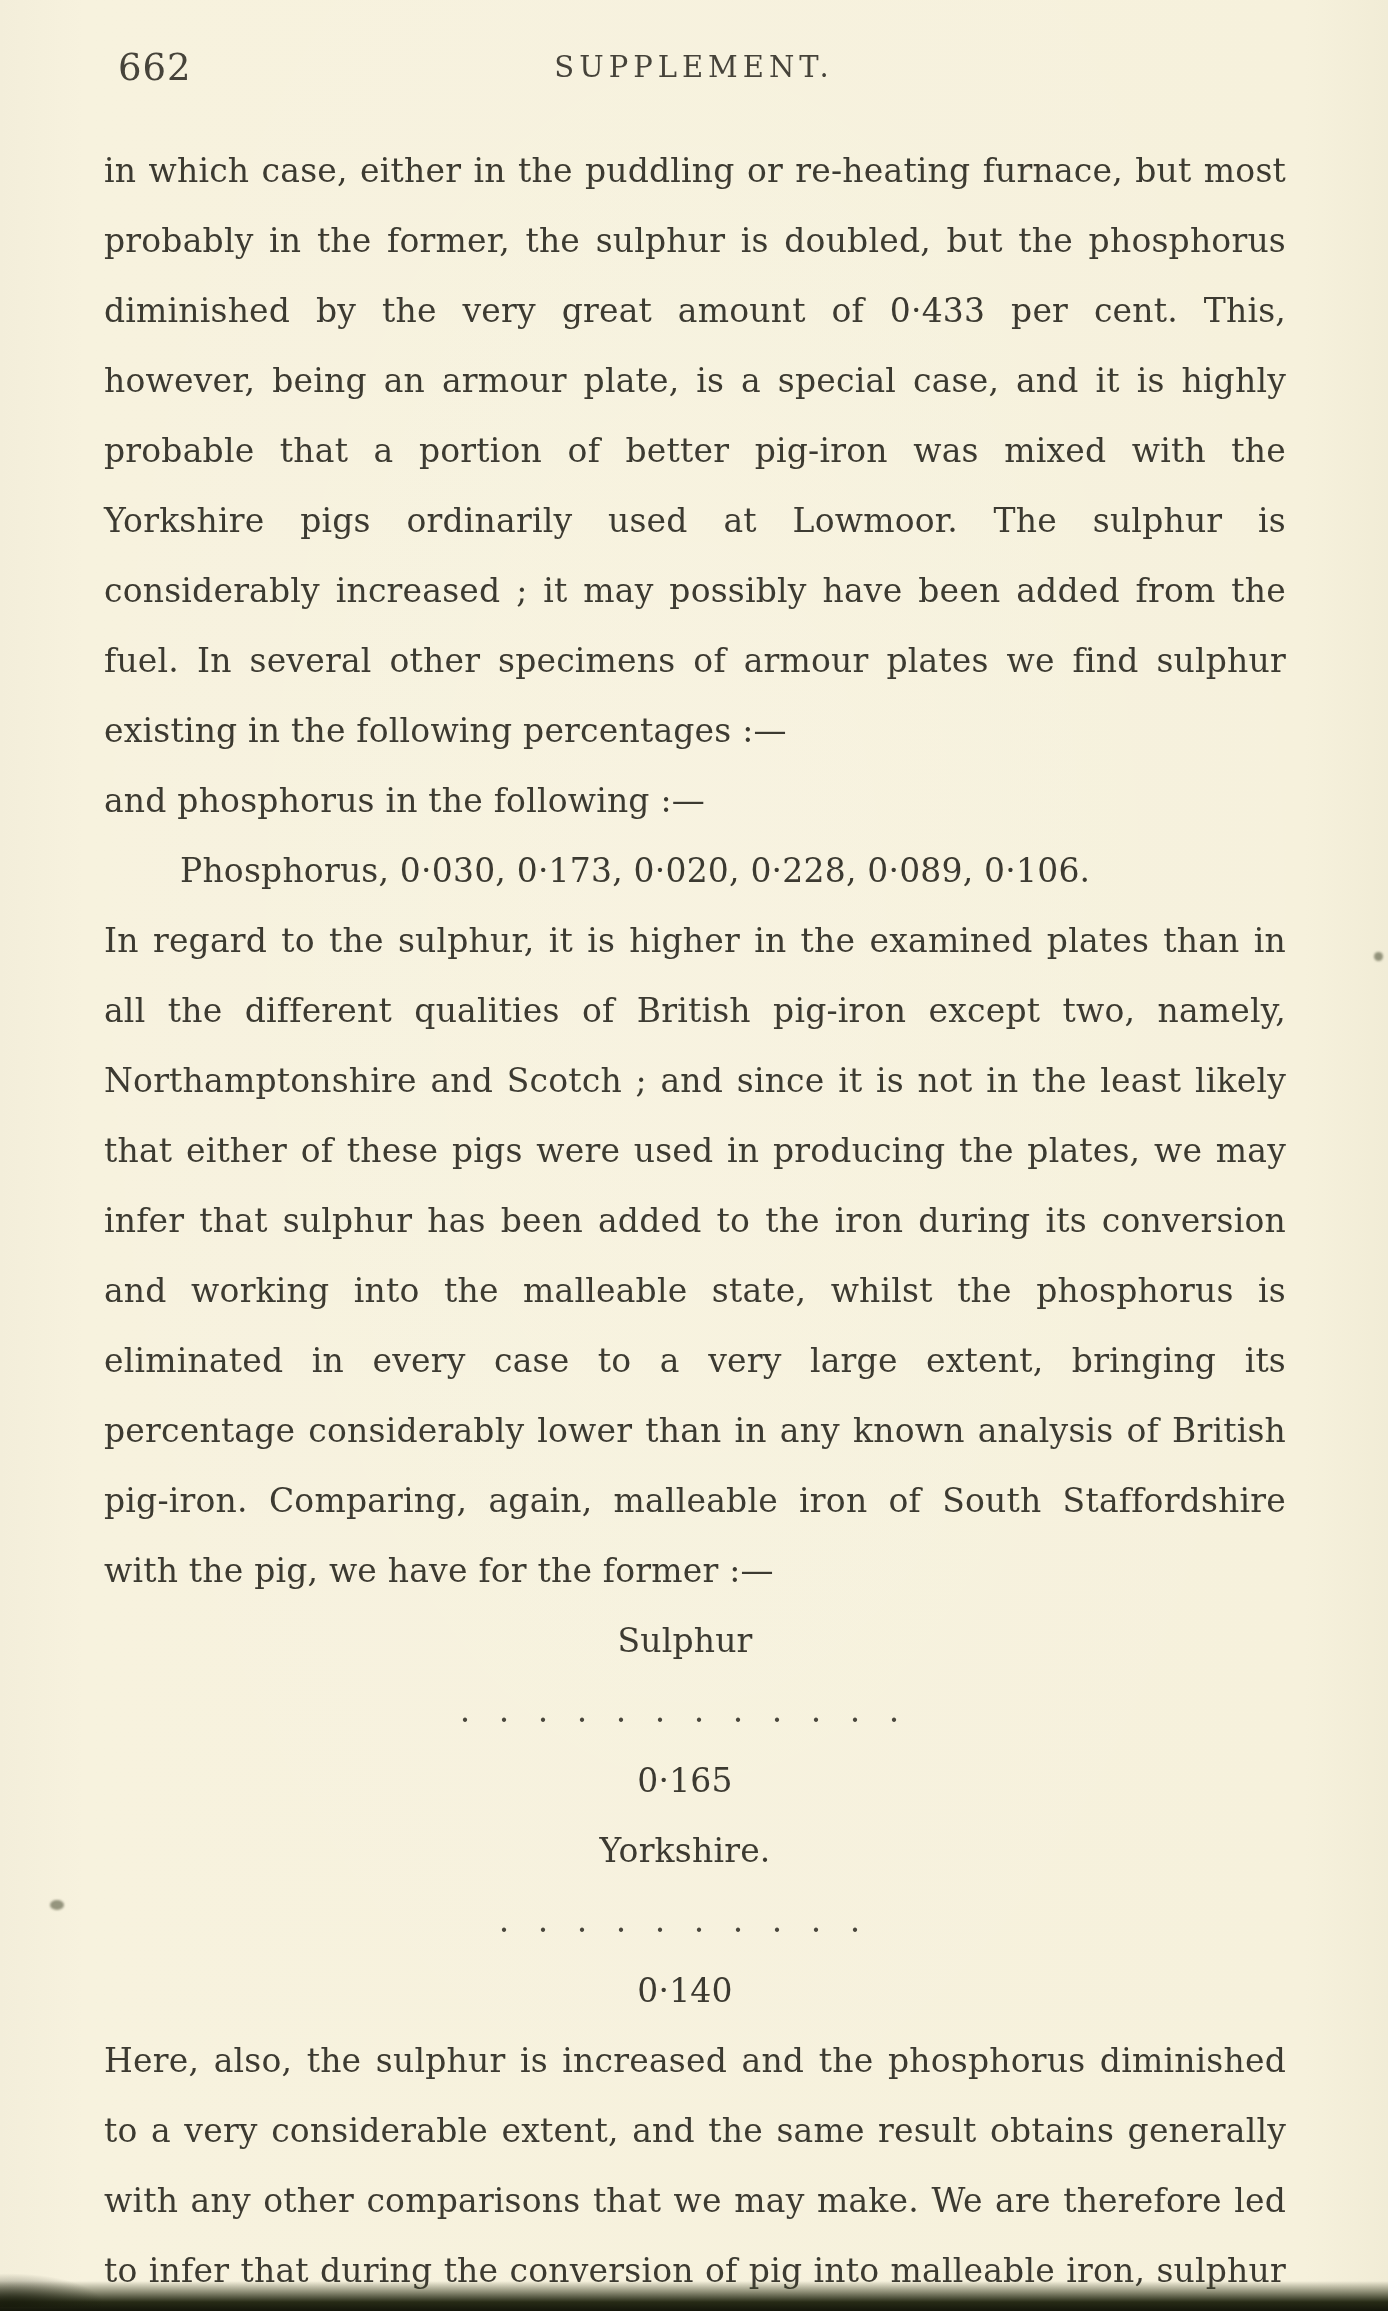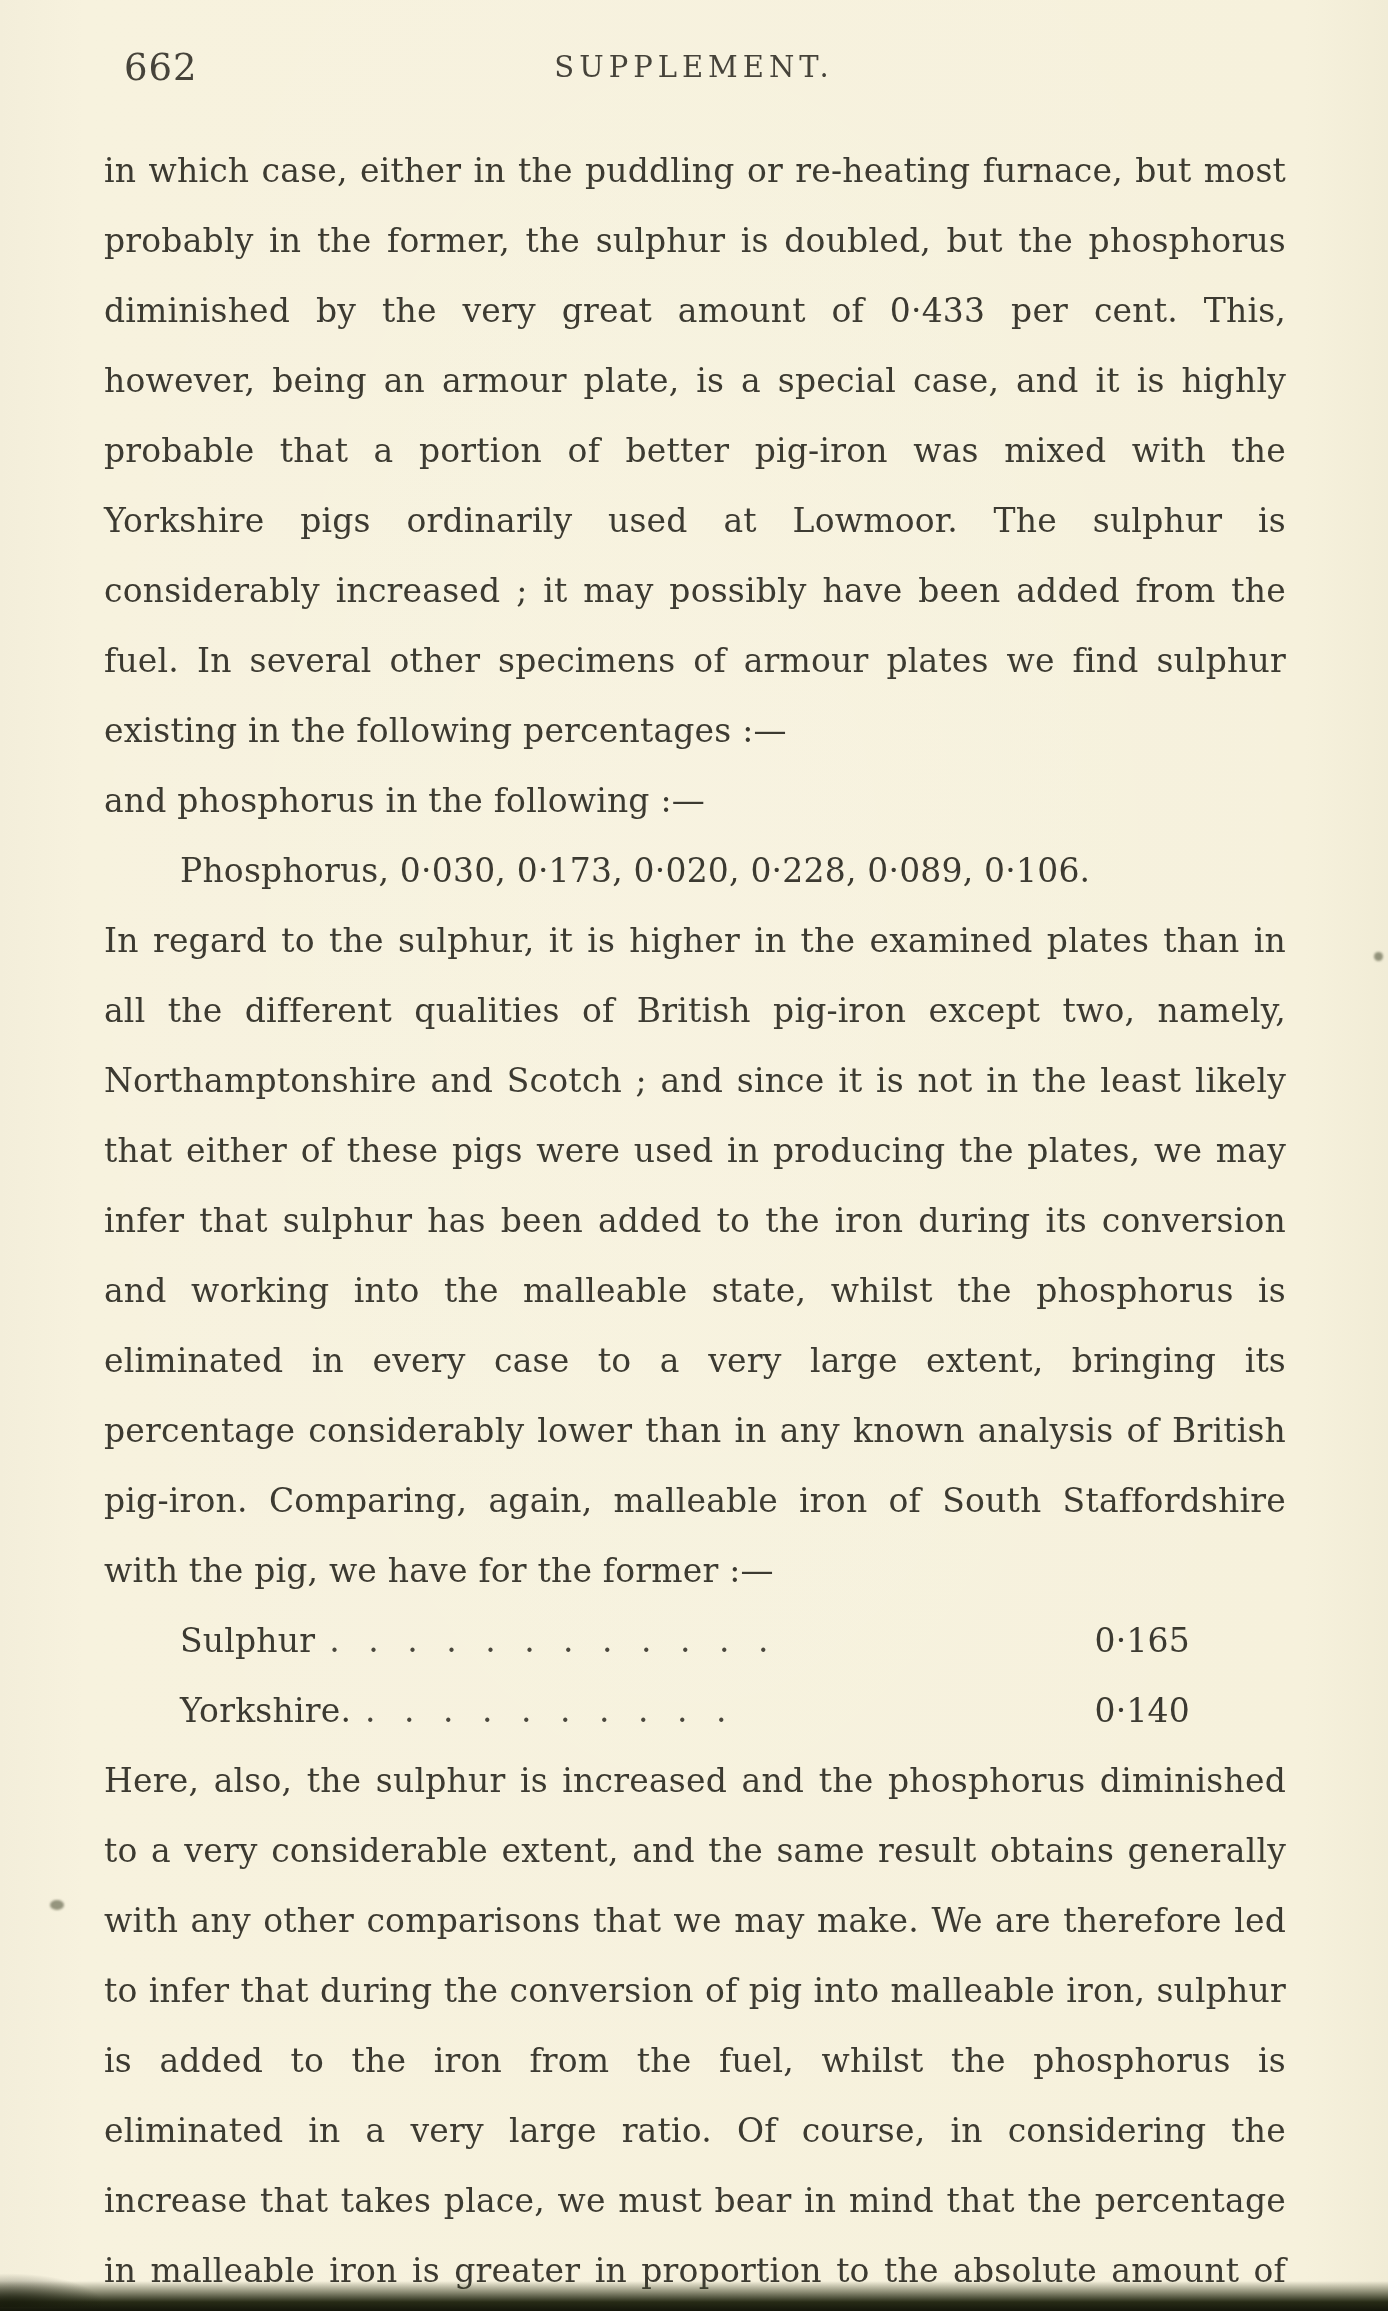--- a/index.html
+++ b/index.html
@@ -20,21 +20,21 @@
     font-family: "DejaVu Serif", "Liberation Serif", serif;
     color: #3c3a31;
   }
   .page-header {
     position: relative;
     height: 56px;
     margin: 46px 104px 0 104px;
   }
   .page-number {
     position: absolute;
-    left: 20px;
+    left: 14px;
     top: 0;
     font-size: 37px;
     letter-spacing: 1px;
     color: #46433a;
   }
   .running-title {
     display: block;
     text-align: center;
     font-size: 29px;
     letter-spacing: 5px;
@@ -56,23 +56,24 @@
     text-align: left;
   }
   .indent-med {
     padding-left: 76px;
   }
   .indent-first {
     text-indent: 42px;
   }
   .leader-row {
     display: flex;
-    align-items: flex-start;
+    align-items: center;
     margin-left: 76px;
     width: 1010px;
+    flex-direction: column;
   }
   .leader-label { white-space: nowrap; }
   .leader-dots {
     flex: 1;
     overflow: hidden;
     white-space: nowrap;
     margin: 0 16px 0 14px;
     letter-spacing: 9px;
     color: #4a473d;
   }

